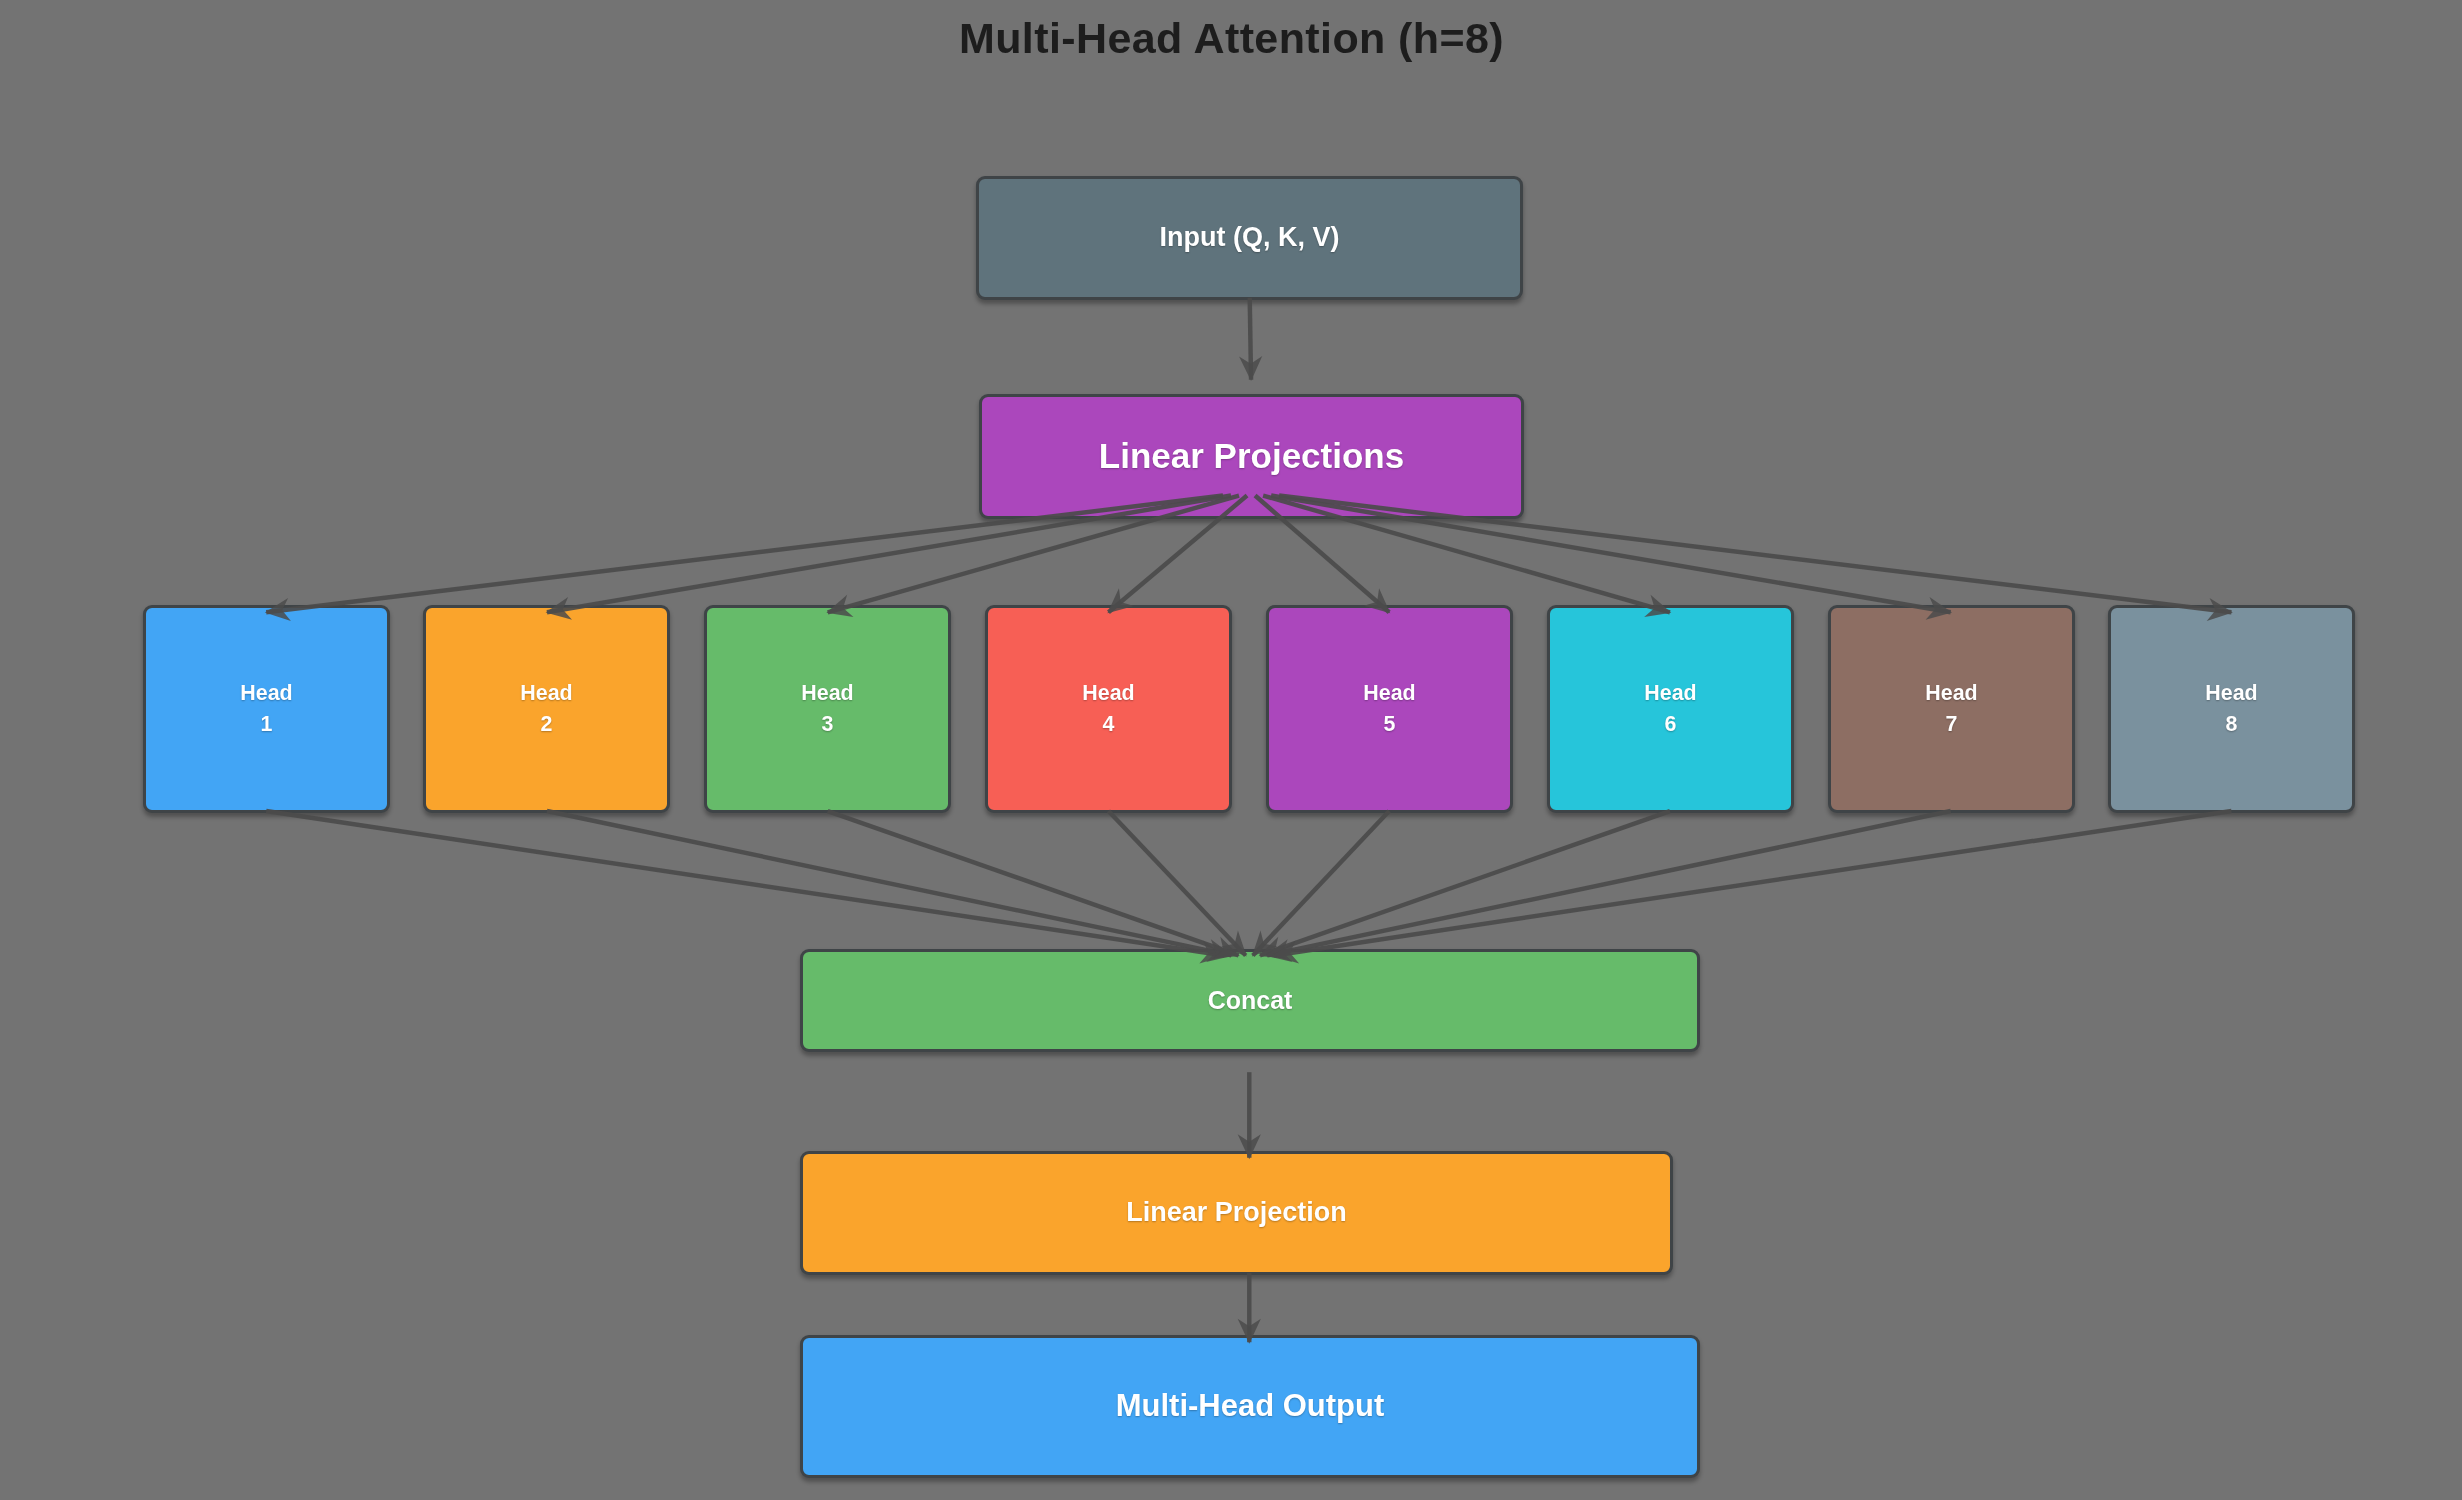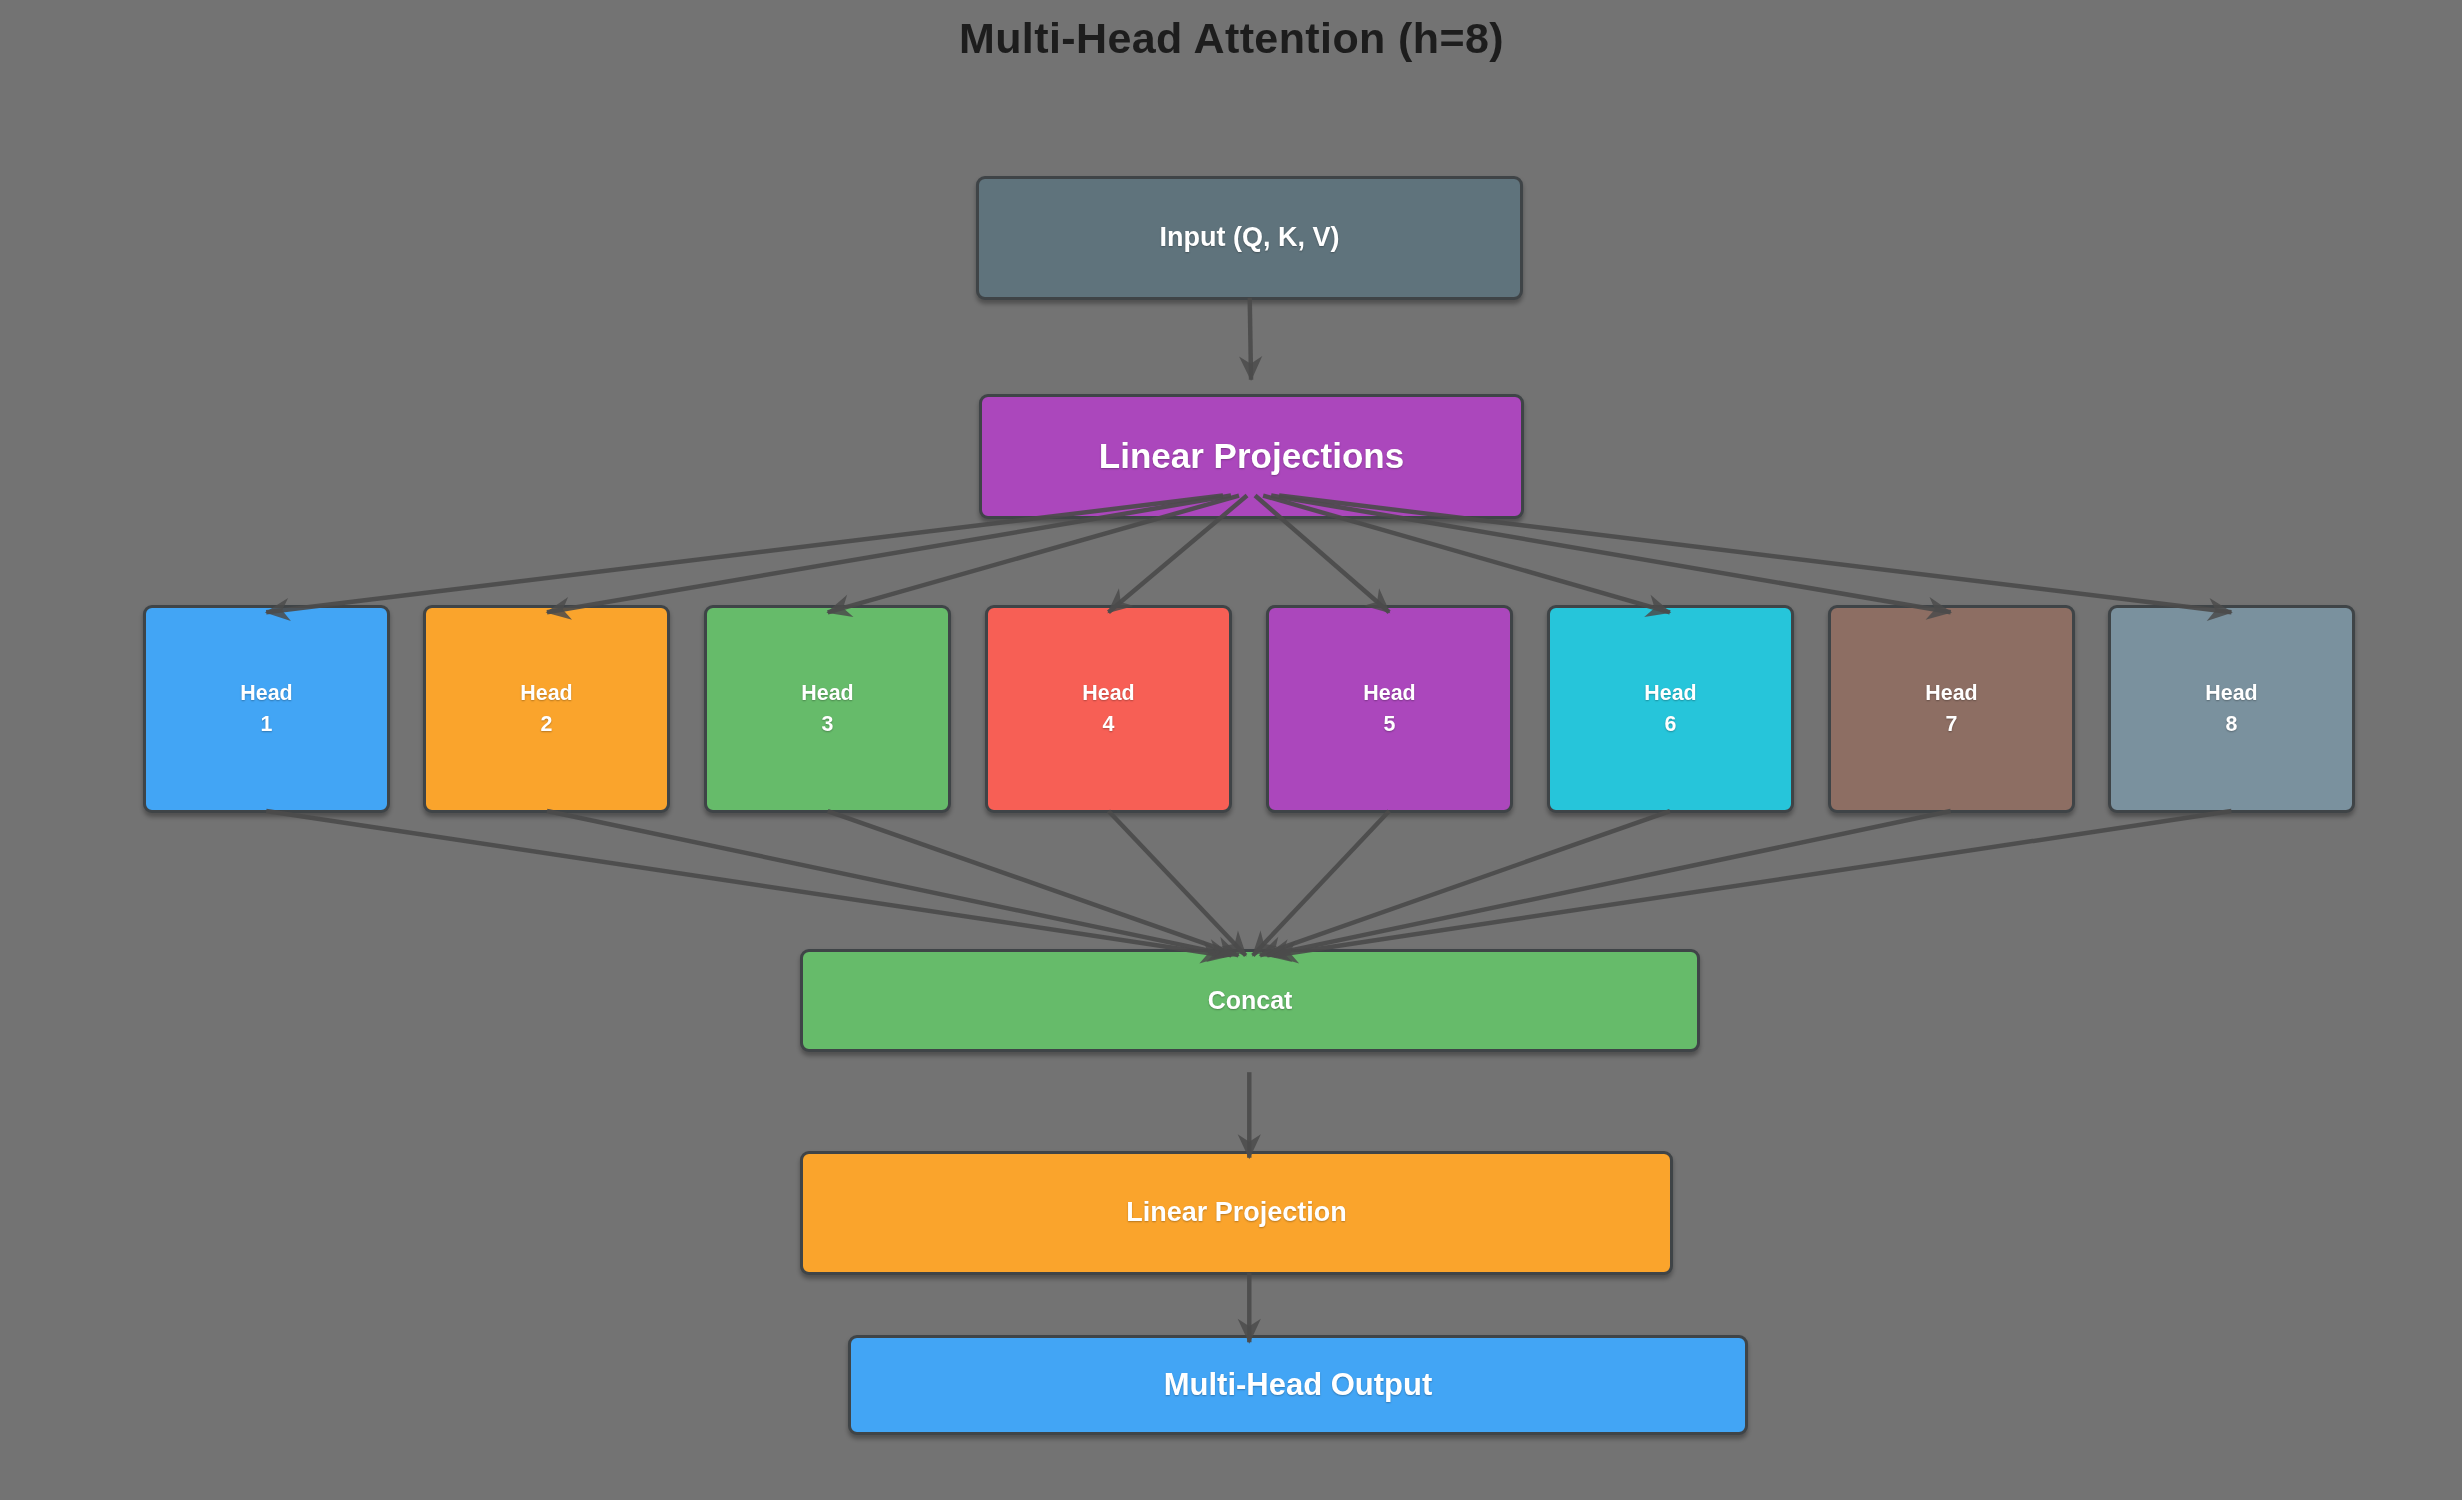--- a/index.html
+++ b/index.html
@@ -74,21 +74,21 @@
 6</div>
   <div class="node" style="left: 1828px; top: 605px; width: 247px; height: 208px; font-size: 21.4px; background-color: rgb(141, 110, 99);">Head
 7</div>
   <div class="node" style="left: 2108px; top: 605px; width: 247px; height: 208px; font-size: 21.4px; background-color: rgb(122, 145, 158);">Head
 8</div>
 
   <div class="node" style="left: 800px; top: 949px; width: 900px; height: 103px; font-size: 25px; background-color: rgb(102, 187, 106);">Concat</div>
 
   <div class="node" style="left: 800px; top: 1151px; width: 873px; height: 124px; font-size: 27px; background-color: rgb(250, 164, 44);">Linear Projection</div>
 
-  <div class="node" style="left: 800px; top: 1335px; width: 900px; height: 100px; font-size: 31px; background-color: rgb(66, 165, 245); margin-left: 48px;">Multi-Head Output</div>
+  <div class="node" style="left: 800px; top: 1335px; width: 900px; height: 143px; font-size: 31px; background-color: rgb(66, 165, 245);">Multi-Head Output</div>
 
   <svg id="edge-layer" xmlns="http://www.w3.org/2000/svg" viewBox="0 0 2762 1683" width="2462" height="1500">
     <defs>
       <marker id="arrowhead" viewBox="0 0 10 10" refX="9" refY="5" markerWidth="6.2" markerHeight="6.2" orient="auto">
         <path id="arrowhead-path" d="M0.5,0.8 L9.5,5 L0.5,9.2 L3.2,5 Z" fill-opacity="0.85" fill="#4B4B4B"></path>
       </marker>
     </defs>
   <line x1="1402" y1="334" x2="1403.5" y2="426" stroke="#4B4B4B" stroke-width="5" stroke-opacity="0.92" marker-end="url(#arrowhead)"></line>
       <line x1="1372" y1="556" x2="298.5" y2="687" stroke="#4B4B4B" stroke-width="5" stroke-opacity="0.92" marker-end="url(#arrowhead)"></line>
       <line x1="1381" y1="556" x2="613.5" y2="687" stroke="#4B4B4B" stroke-width="5" stroke-opacity="0.92" marker-end="url(#arrowhead)"></line>

